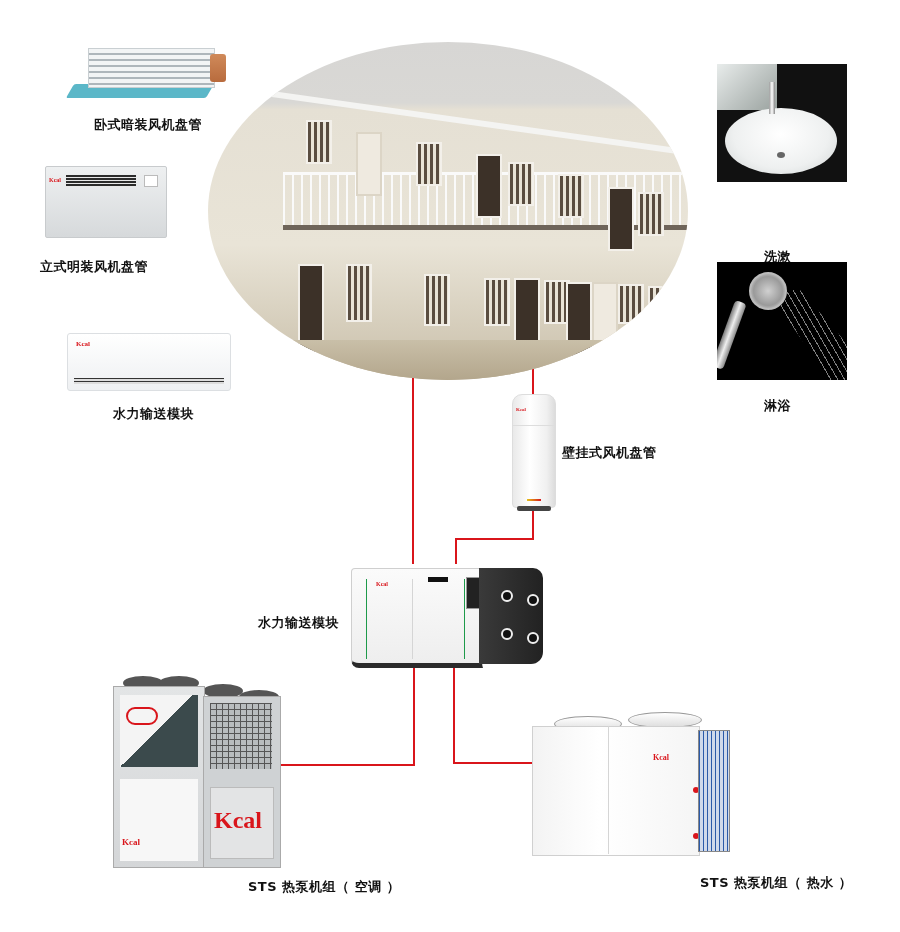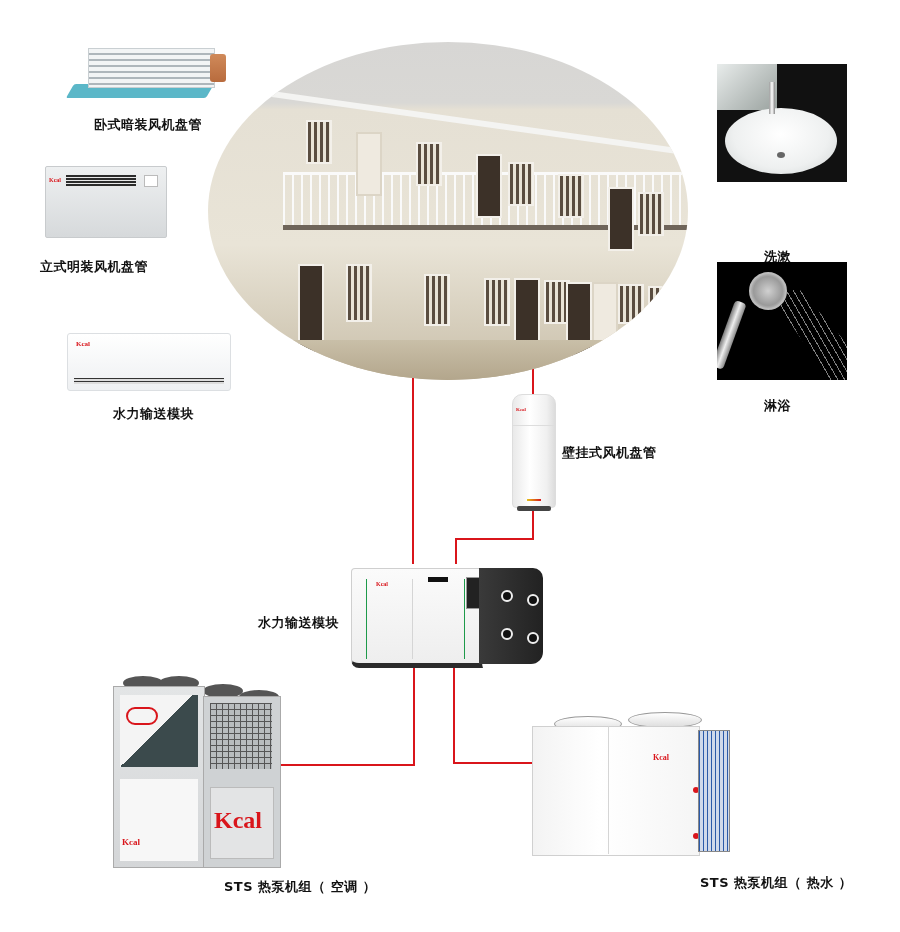--- a/index.html
+++ b/index.html
@@ -197,21 +197,21 @@
     <div class="logo"></div>
     <div class="lower"></div>
     <div class="mb brand"><span style="font-weight:bold">Kcal</span></div>
   </div>
   <div class="side">
     <div class="mesh"></div>
     <div class="panel"></div>
     <div class="big brand"><span style="font-weight:bold">Kcal</span></div>
   </div>
 </div>
-<div class="label" style="left:224px; top:878px;">STS 热泵机组（ 空调 ）</div>
+<div class="label" style="left:248px; top:878px;">STS 热泵机组（ 空调 ）</div>
 
 <div class="abs hp-hw">
   <div class="fan" style="left:22px; width:66px;"></div>
   <div class="fan" style="left:96px; width:72px; top:-4px;"></div>
   <div class="body">
     <div class="mb brand"><span style="font-weight:bold">Kcal</span></div>
     <div class="valve" style="top:60px;"></div>
     <div class="valve" style="top:106px;"></div>
   </div>
   <div class="divider"></div>

